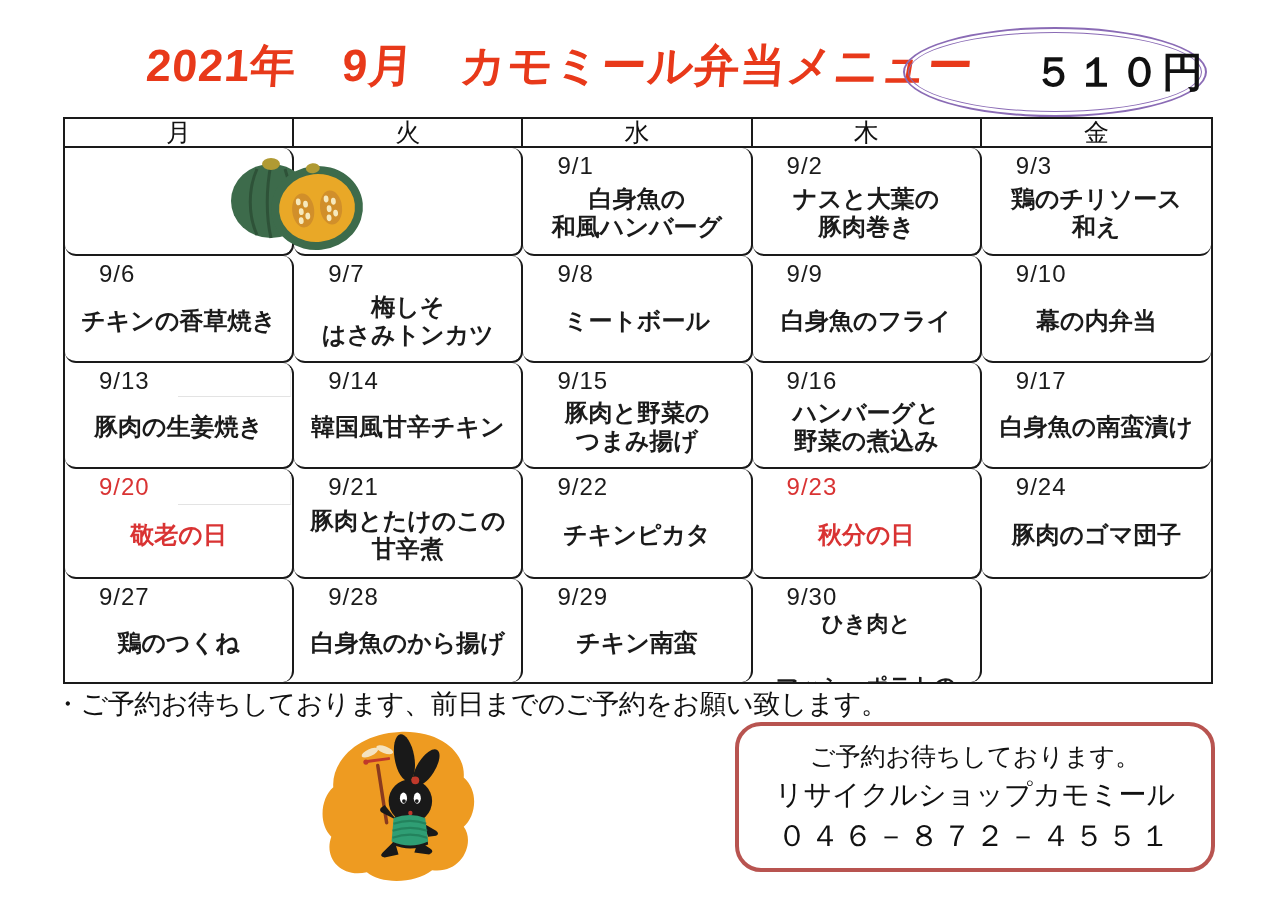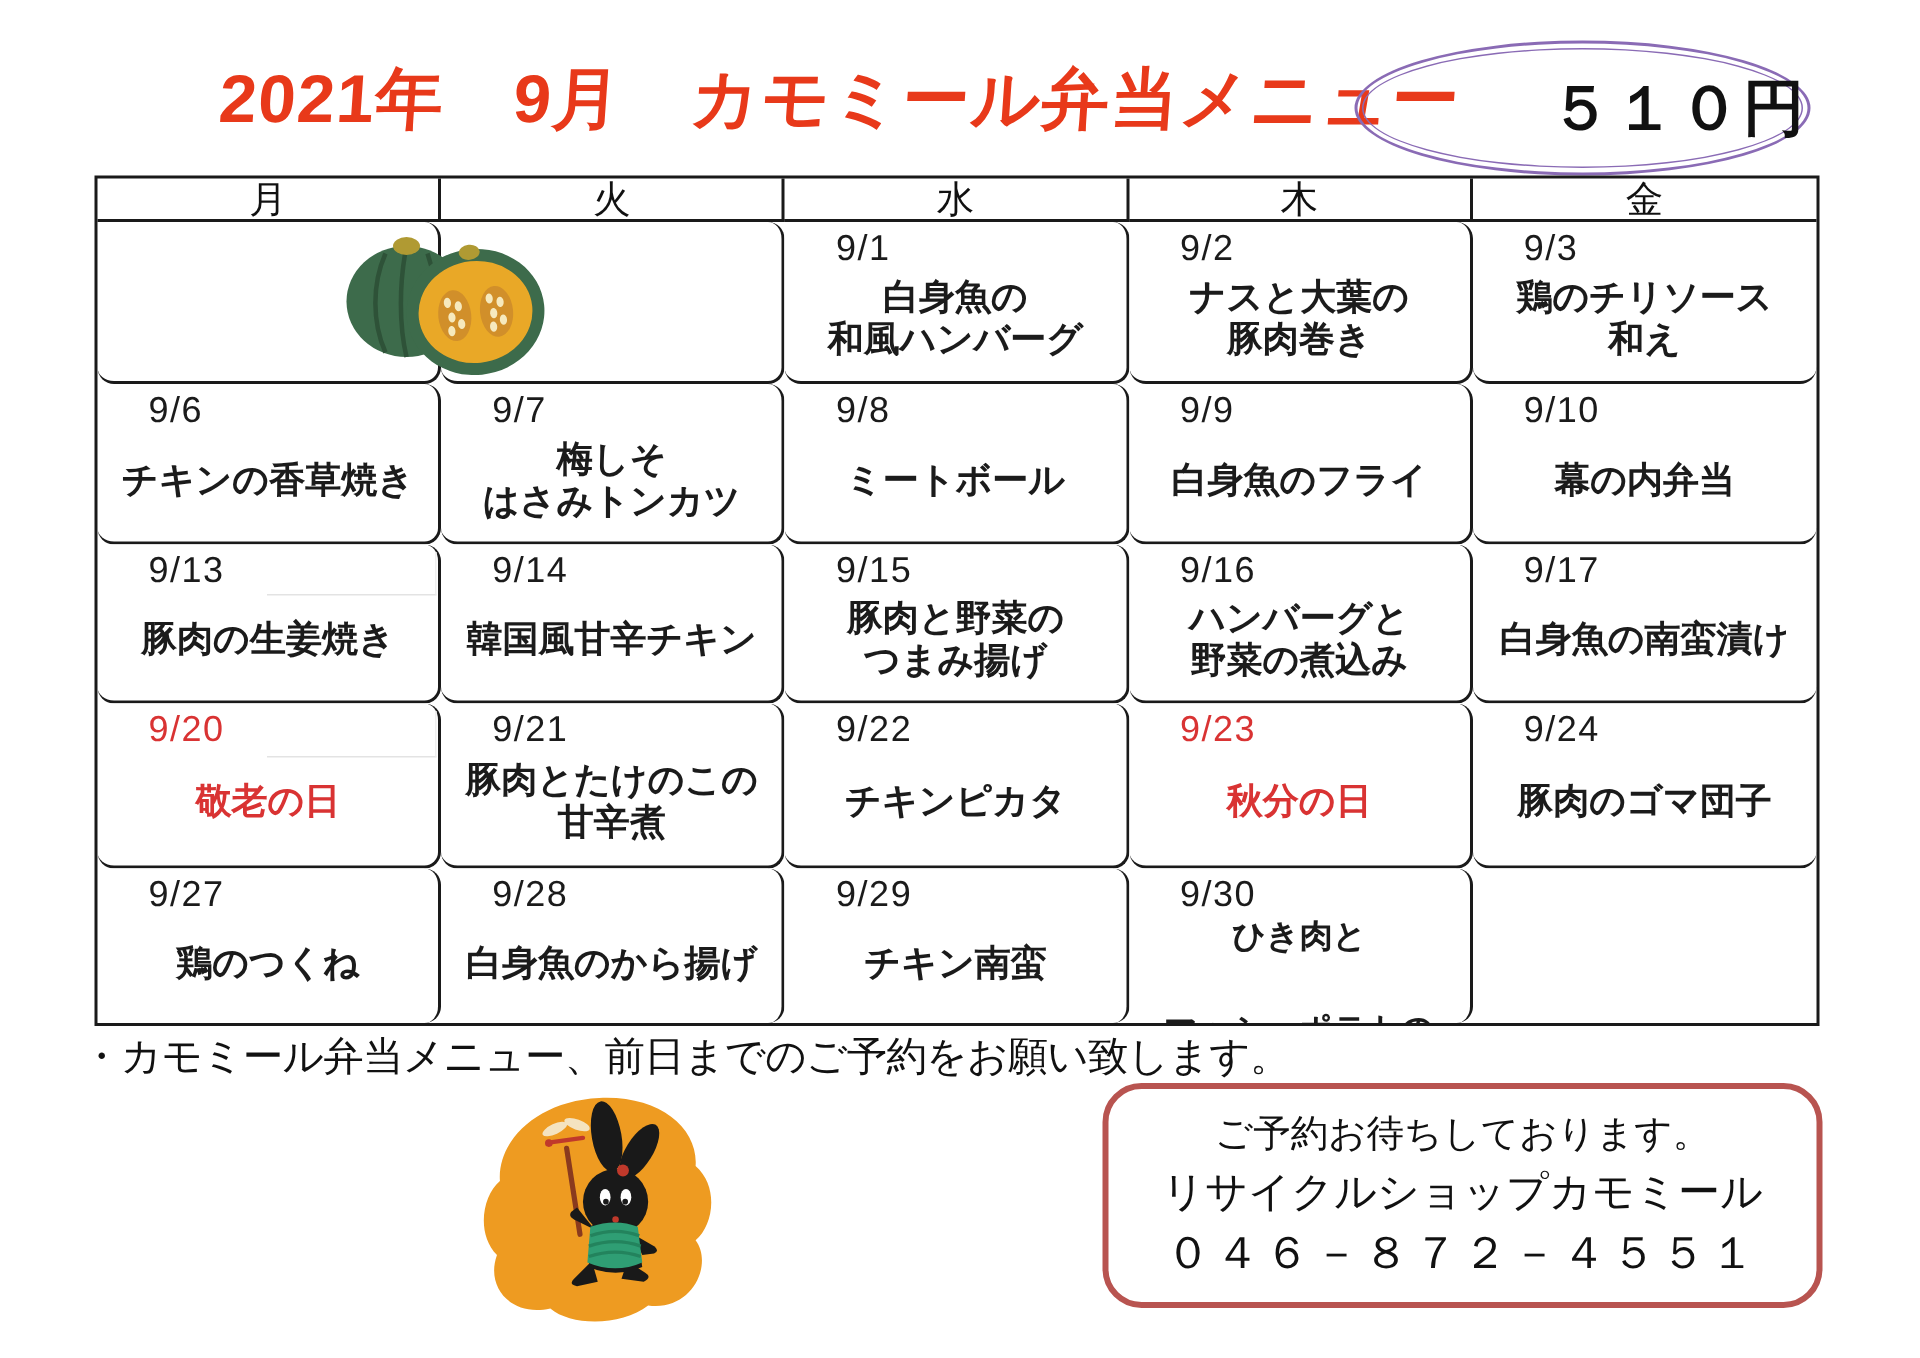--- a/index.html
+++ b/index.html
@@ -245,21 +245,21 @@
             <ellipse cx="115" cy="58" rx="2.4" ry="3.4"></ellipse>
           <ellipse cx="110" cy="65" rx="2.4" ry="3.4"></ellipse>
             <ellipse cx="116" cy="70" rx="2.4" ry="3.4"></ellipse>
           <ellipse cx="109" cy="74" rx="2.4" ry="3.4"></ellipse>
         </g>
         <ellipse cx="98" cy="23" rx="7" ry="5" fill="#b09a33"></ellipse>
       </g>
     </svg>
   </div>
 
-  <div class="note">・カモミール弁当メニュー、前日までのご予約をお願い致します。</div>
+  <div class="note">・ご予約お待ちしております、前日までのご予約をお願い致します。</div>
 
   <svg class="rabbit" viewBox="0 0 170 170">
     <path d="M85,6 C125,4 152,26 150,52 C166,66 162,92 150,102 C162,118 148,150 118,146
              C100,160 66,160 52,148 C26,154 8,134 16,112 C2,98 6,72 18,62 C16,36 42,8 85,6 Z" fill="#ee9b21"></path>
     <g>
       <line x1="63" y1="40" x2="72" y2="98" stroke="#8a3a1e" stroke-width="3.5" stroke-linecap="round"></line>
       <ellipse cx="55" cy="27" rx="9" ry="3.5" fill="#f4e3c0" transform="rotate(-25 55 27)"></ellipse>
       <ellipse cx="70" cy="24" rx="9" ry="3.5" fill="#f4e3c0" transform="rotate(20 70 24)"></ellipse>
       <line x1="52" y1="36" x2="74" y2="33" stroke="#c0392b" stroke-width="3" stroke-linecap="round"></line>
       <circle cx="51" cy="36.5" r="2.6" fill="#c0392b"></circle>

